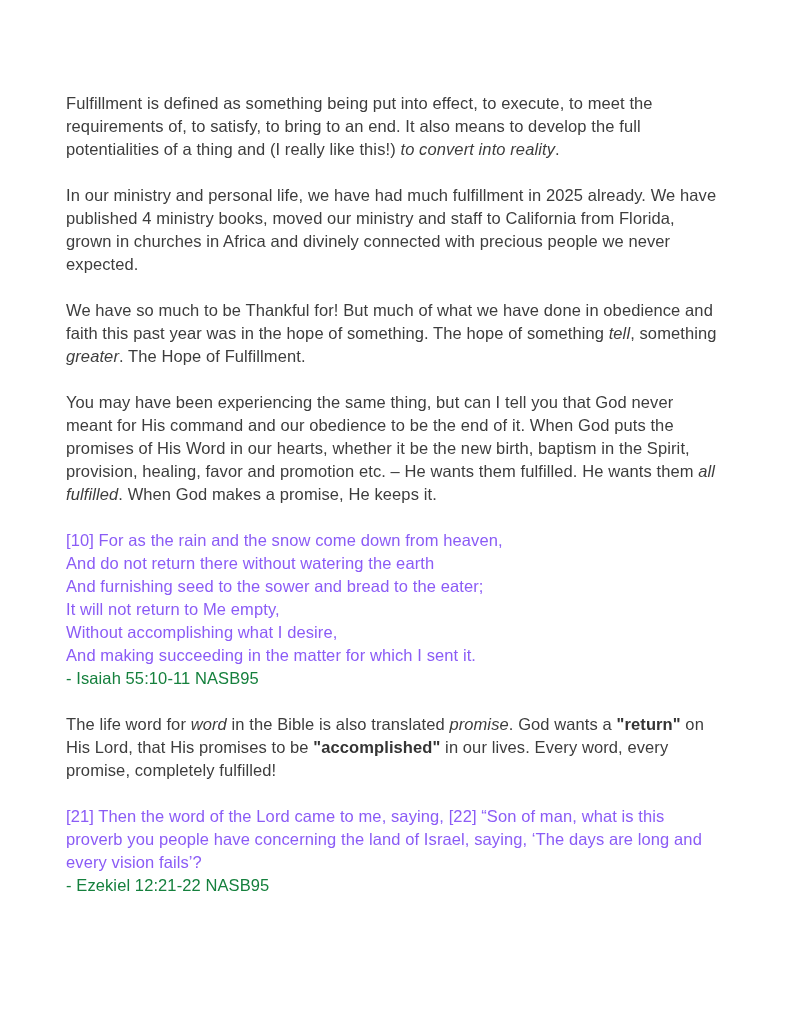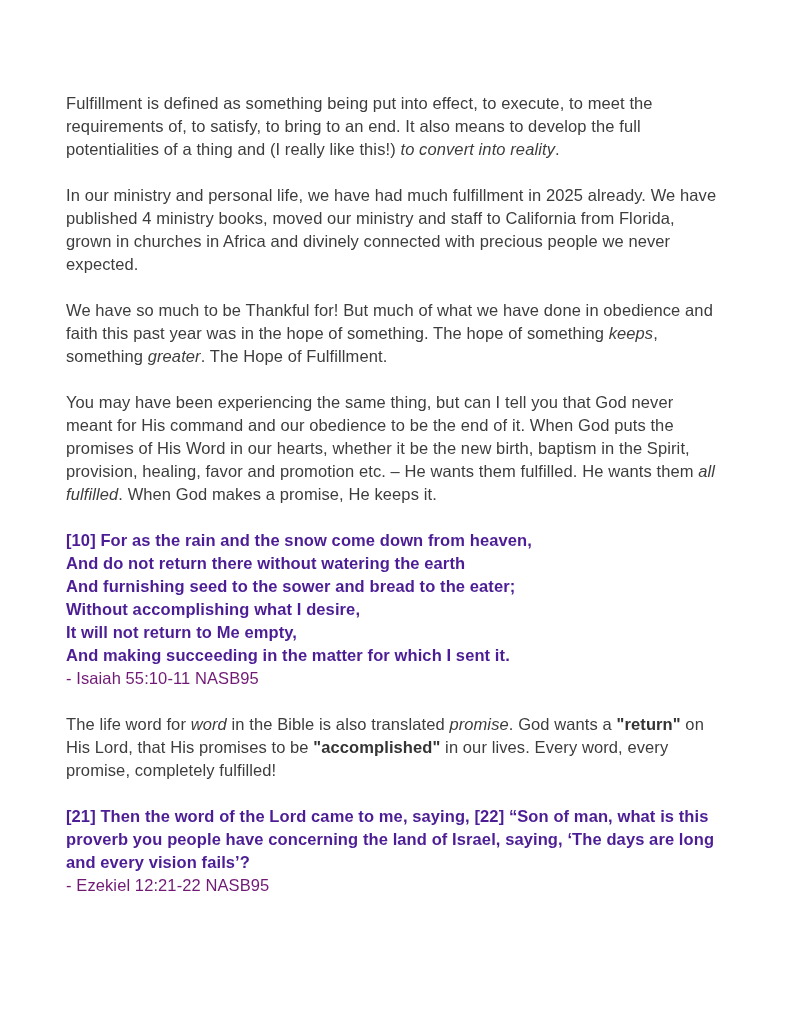--- a/index.html
+++ b/index.html
@@ -28,55 +28,55 @@
   }
   .para {
     margin: 0 0 23px 0;
   }
   .para:last-child {
     margin-bottom: 0;
   }
   .i { font-style: italic; }
   .b { font-weight: bold; color: #343434; }
   .scripture-line {
-    font-weight: bold;
-    color: #4c1d95;
+    font-weight: normal;
+    color: #8b5cf6;
   }
   .citation {
     font-weight: normal;
-    color: #701a75;
+    color: #15803d;
   }
   .blue-bar {
     position: absolute;
     left: 65px;
     top: 1013px;
     width: 64px;
     height: 8px;
   }
 </style>
 </head>
 <body>
 
 <div class="page">
   <div class="content">
 
     <p class="para"><span>Fulfillment is defined as something being put into effect, to execute, to meet the requirements of, to satisfy, to bring to an end. It also means to develop the full potentialities of a thing and (I really like this!) </span><span class="i">to convert into reality</span><span>.</span></p>
 
     <p class="para"><span>In our ministry and personal life, we have had much fulfillment in 2025 already. We have published 4 ministry books, moved our ministry and staff to California from Florida, grown in churches in Africa and divinely connected with precious people we never expected.</span></p>
 
-    <p class="para"><span>We have so much to be Thankful for! But much of what we have done in obedience and faith this past year was in the hope of something. The hope of something </span><span class="i">keeps</span><span>, something </span><span class="i">greater</span><span>. The Hope of Fulfillment.</span></p>
+    <p class="para"><span>We have so much to be Thankful for! But much of what we have done in obedience and faith this past year was in the hope of something. The hope of something </span><span class="i">tell</span><span>, something </span><span class="i">greater</span><span>. The Hope of Fulfillment.</span></p>
 
     <p class="para"><span>You may have been experiencing the same thing, but can I tell you that God never meant for His command and our obedience to be the end of it. When God puts the promises of His Word in our hearts, whether it be the new birth, baptism in the Spirit, provision, healing, favor and promotion etc. – He wants them fulfilled. He wants them </span><span class="i">all fulfilled</span><span>. When God makes a promise, He keeps it.</span></p>
 
     <div class="para">
       <div class="scripture-line">[10] For as the rain and the snow come down from heaven,</div>
       <div class="scripture-line">And do not return there without watering the earth</div>
       <div class="scripture-line">And furnishing seed to the sower and bread to the eater;</div>
+      <div class="scripture-line">It will not return to Me empty,</div>
       <div class="scripture-line">Without accomplishing what I desire,</div>
-      <div class="scripture-line">It will not return to Me empty,</div>
       <div class="scripture-line">And making succeeding in the matter for which I sent it.</div>
       <div class="citation">- Isaiah 55:10-11 NASB95</div>
     </div>
 
     <p class="para"><span>The life word for </span><span class="i">word</span><span> in the Bible is also translated </span><span class="i">promise</span><span>. God wants a </span><span class="b">"return"</span><span> on His Lord, that His promises to be </span><span class="b">"accomplished"</span><span> in our lives. Every word, every promise, completely fulfilled!</span></p>
 
 
     <div class="para">
       <div class="scripture-line">[21] Then the word of the Lord came to me, saying, [22] “Son of man, what is this proverb you people have concerning the land of Israel, saying, ‘The days are long and every vision fails’?</div>
       <div class="citation">- Ezekiel 12:21-22 NASB95</div>

